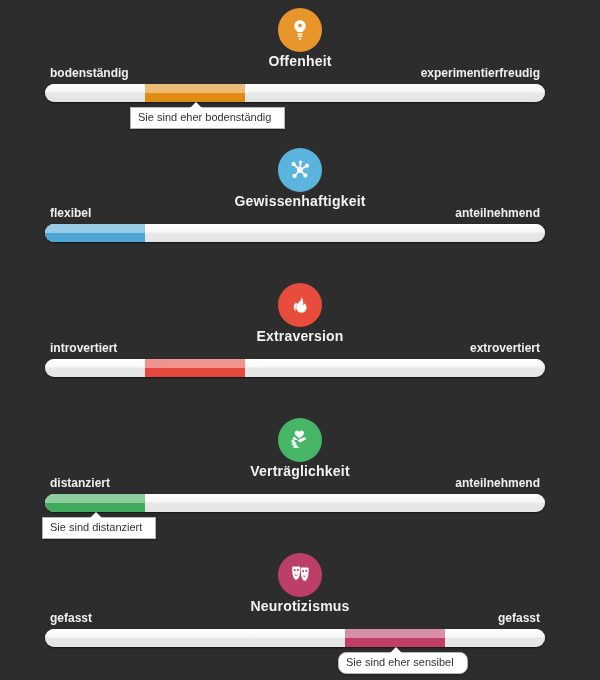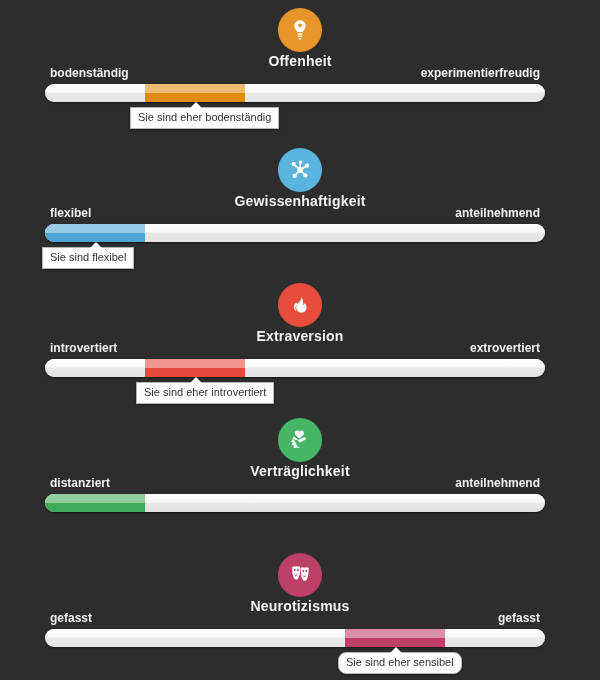--- a/index.html
+++ b/index.html
@@ -87,21 +87,21 @@
     height: 9px;
     background: rgba(255,255,255,0.42);
   }
 
   .tooltip {
     position: absolute;
     background: #ffffff;
     border: 1px solid #b5b5b5;
     color: #333333;
     font-size: 11px;
-    padding: 3px 7px 4px 7px;
+    padding: 3px 13px 4px 7px;
     white-space: nowrap;
     box-shadow: 0 1px 2px rgba(0,0,0,0.4);
     line-height: 13px;
   }
   .tooltip .arrow {
     position: absolute;
     top: -6px;
     width: 0;
     height: 0;
     border-left: 6px solid transparent;
@@ -168,40 +168,38 @@
       <div class="trait-title">Gewissenhaftigkeit</div>
       <div class="labels">
         <div class="label-left">flexibel</div>
         <div class="label-right">anteilnehmend</div>
       </div>
       <div class="track">
         <div class="fill" style="left: 0px; width: 100px; background: rgb(76, 165, 212);">
           <div class="fill-light"></div>
         </div>
       </div>
-      <div class="tooltip" style="left: 42px; top: 107px;"><span class="arrow" style="left: 47px;"></span><span>Sie sind flexibel</span></div>
     </div>
     <div class="trait">
       <div class="icon-wrap" style="background: rgb(231, 76, 60);">
         <svg width="22" height="22" viewBox="0 0 24 24">
           <path fill="#fff" d="M13.4 2.4c.6 2.5-.3 4-1.5 5.4-1.3 1.5-2.9 2.8-3.7 5.1-1.1 3.3.8 6.6 3.9 7.4 3.3.8 6.5-1.2 7-4.4.4-2.6-.8-4.2-1.9-5.7-.3 1-.9 1.7-1.7 2 .5-2.9-.4-6.5-2.1-9.8z"></path>
           <path fill="#fff" d="M7.6 9.3c-1 .9-2 2.3-2.3 3.9-.5 2.4.6 4.6 2.5 5.7-1-2.1-.8-4.4.3-6.3.4-.7.9-1.3 1.3-1.9-.9-.2-1.6-.7-1.8-1.4z"></path>
         </svg>
       </div>
       <div class="trait-title">Extraversion</div>
       <div class="labels">
         <div class="label-left">introvertiert</div>
         <div class="label-right">extrovertiert</div>
       </div>
       <div class="track">
         <div class="fill" style="left: 100px; width: 100px; background: rgb(229, 72, 60);">
           <div class="fill-light"></div>
         </div>
       </div>
-      <div class="tooltip" style="left: 136px; top: 107px;"><span class="arrow" style="left: 53px;"></span><span>Sie sind eher introvertiert</span></div>
     </div>
     <div class="trait">
       <div class="icon-wrap" style="background: rgb(70, 181, 102);">
         <svg width="24" height="24" viewBox="0 0 24 24">
           <path fill="#fff" d="M13.6 3.3c-1 0-1.8.5-2.3 1.2-.5-.7-1.3-1.2-2.3-1.2-1.6 0-2.8 1.2-2.8 2.8 0 2.6 3.3 4.6 5.1 5.9 1.8-1.3 5.1-3.3 5.1-5.9 0-1.6-1.2-2.8-2.8-2.8z" transform="translate(1.2,-0.4) scale(0.9)"></path>
           <path fill="#fff" d="M5.3 11.6c-.6-.6-.6-1.5 0-2.1.6-.6 1.5-.6 2.1 0l2.8 2.8-4.9-.7z"></path>
           <g fill="#fff">
             <path d="M3.6 13.9c-.5-.7-.3-1.6.4-2 .7-.5 1.6-.3 2 .4l3.1 4.2-5.5-2.6z"></path>
             <path d="M4.2 17.3c-.6-.5-.7-1.4-.2-2 .5-.6 1.4-.7 2-.2l4 3.2-5.8-1z"></path>
             <path d="M6.3 20.1c-.7-.3-1-1.1-.7-1.8.3-.7 1.1-1 1.8-.7l4.6 1.9-5.7.6z"></path>
@@ -212,20 +210,21 @@
       <div class="trait-title">Verträglichkeit</div>
       <div class="labels">
         <div class="label-left">distanziert</div>
         <div class="label-right">anteilnehmend</div>
       </div>
       <div class="track">
         <div class="fill" style="left: 0px; width: 100px; background: rgb(63, 169, 92);">
           <div class="fill-light"></div>
         </div>
       </div>
+      <div class="tooltip" style="left: 42px; top: 107px;"><span class="arrow" style="left: 47px;"></span><span>Sie sind distanziert</span></div>
     </div>
     <div class="trait">
       <div class="icon-wrap" style="background: rgb(188, 63, 104);">
         <svg width="24" height="24" viewBox="0 0 24 24">
           <path fill="#fff" d="M10.4 3.4H5.1c-.5 0-.9.4-.9.9 0 3.4.1 6.9 1.2 9.6.6 1.5 1.7 2.8 2.8 2.8s2.2-1.3 2.8-2.8c1.1-2.7 1.2-6.2 1.2-9.6 0-.5-.4-.9-.9-.9z"></path>
           <g fill="#bc3f68">
             <rect x="5.9" y="6.1" width="1.6" height="1.9" rx="0.5"></rect>
             <rect x="9" y="6.1" width="1.6" height="1.9" rx="0.5"></rect>
             <path d="M6.3 11.2c.8.7 2.4.7 3.3 0-.4 1-1 1.5-1.7 1.5s-1.3-.5-1.6-1.5z"></path>
           </g>

